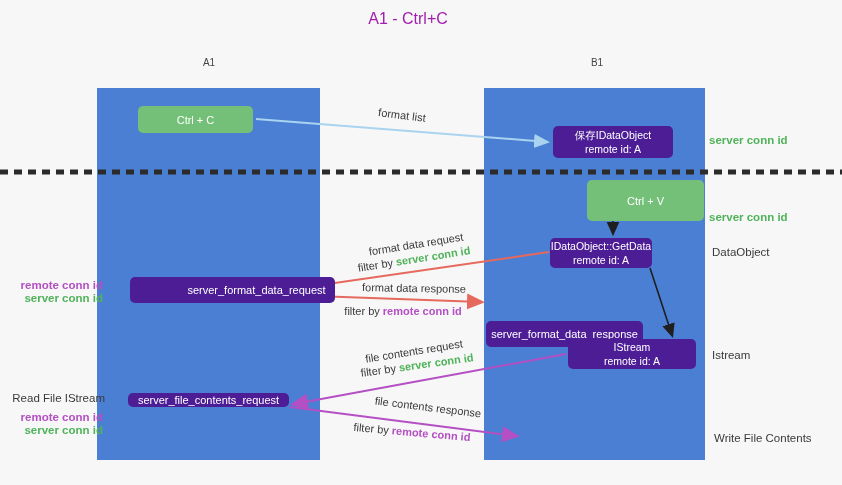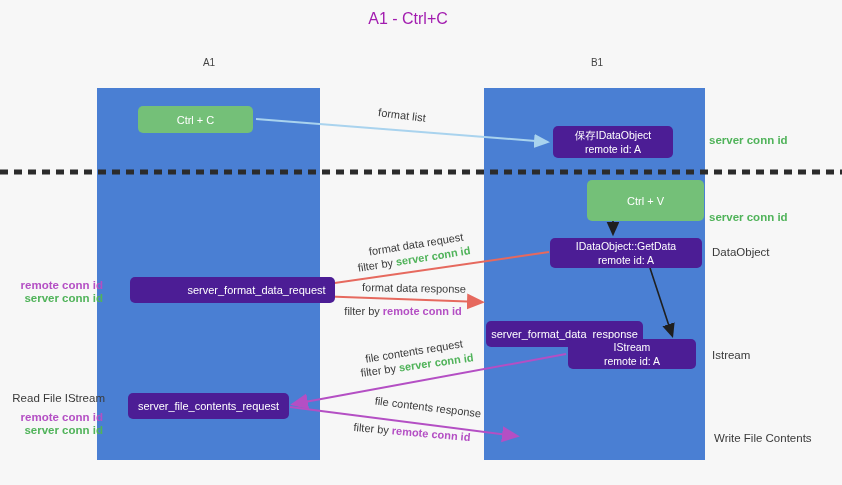--- a/index.html
+++ b/index.html
@@ -108,35 +108,35 @@
 
   <div class="node green" style="left:138px;top:106px;width:115px;height:27px;">Ctrl + C</div>
 
   <div class="node orange two" style="left:553px;top:126px;width:120px;height:32px;">
     <div>保存IDataObject</div>
     <div>remote id: A</div>
   </div>
 
   <div class="node green" style="left:555px;top:180px;width:117px;height:41px;margin-left:32px;">Ctrl + V</div>
 
-  <div class="node orange two" style="left:550px;top:238px;width:152px;height:30px;">
+  <div class="node orange two" style="left:550px;top:238px;width:102px;height:30px;">
     <div>IDataObject::GetData</div>
     <div>remote id: A</div>
   </div>
 
   <div class="node orange" style="left:130px;top:277px;width:157px;height:26px;padding-left:48px;">server_format_data_request</div>
 
   <div class="node orange" style="left:486px;top:289px;width:157px;height:26px;margin-top:32px;">server_format_data_response</div>
 
   <div class="node orange two" style="left:568px;top:339px;width:128px;height:30px;">
     <div>IStream</div>
     <div>remote id: A</div>
   </div>
 
-  <div class="node orange" style="left:128px;top:393px;width:161px;height:26px;">server_file_contents_request</div>
+  <div class="node orange" style="left:128px;top:393px;width:161px;height:14px;">server_file_contents_request</div>
 
 
   <div class="alabel" style="left:402px;top:115px;--r:7deg;">format list</div>
 
   <div class="alabel" style="left:416px;top:244px;--r:-9deg;">format data request</div>
 
   <div class="alabel" style="left:414px;top:259px;--r:-9deg;">
     <span>filter by </span><span class="txt-green">server conn id</span>
   </div>
 

